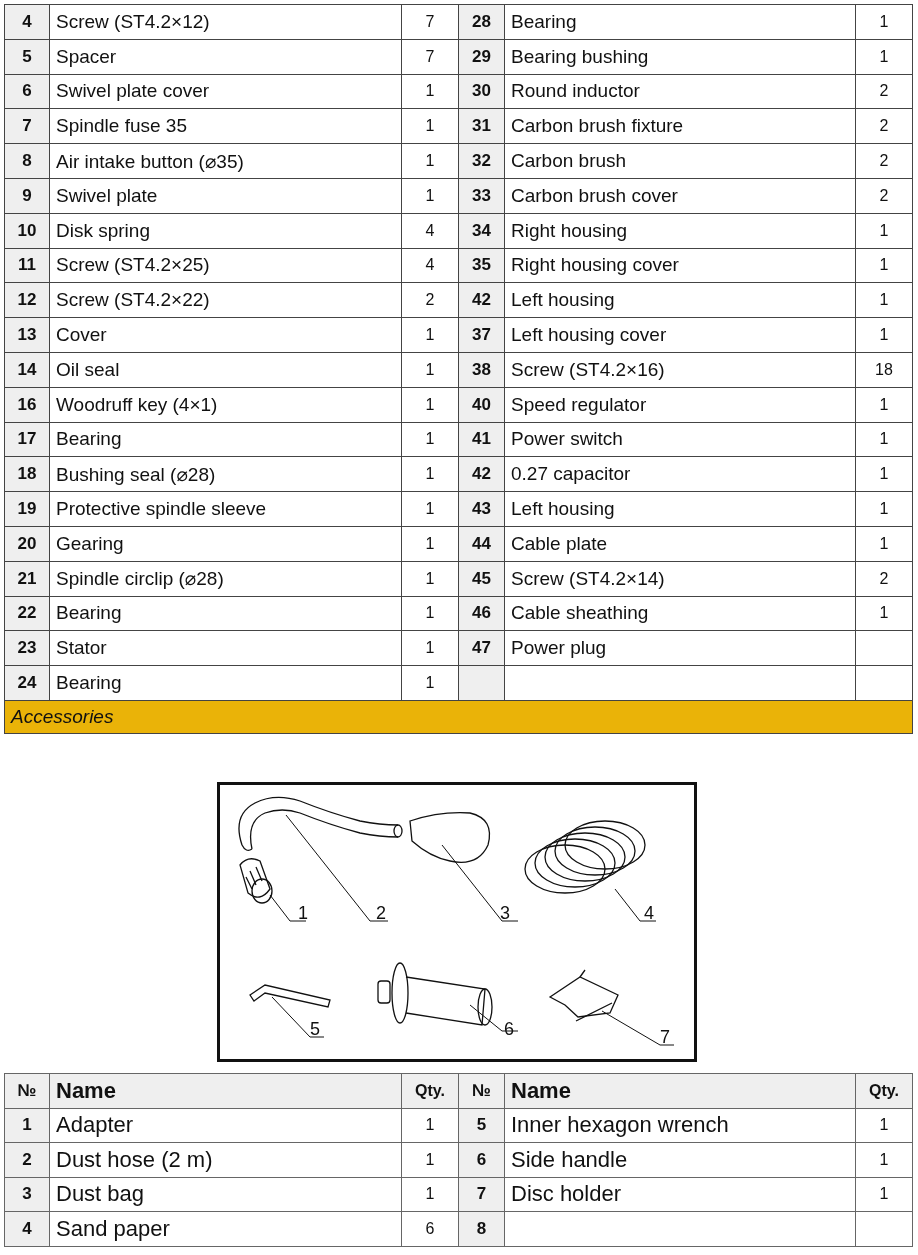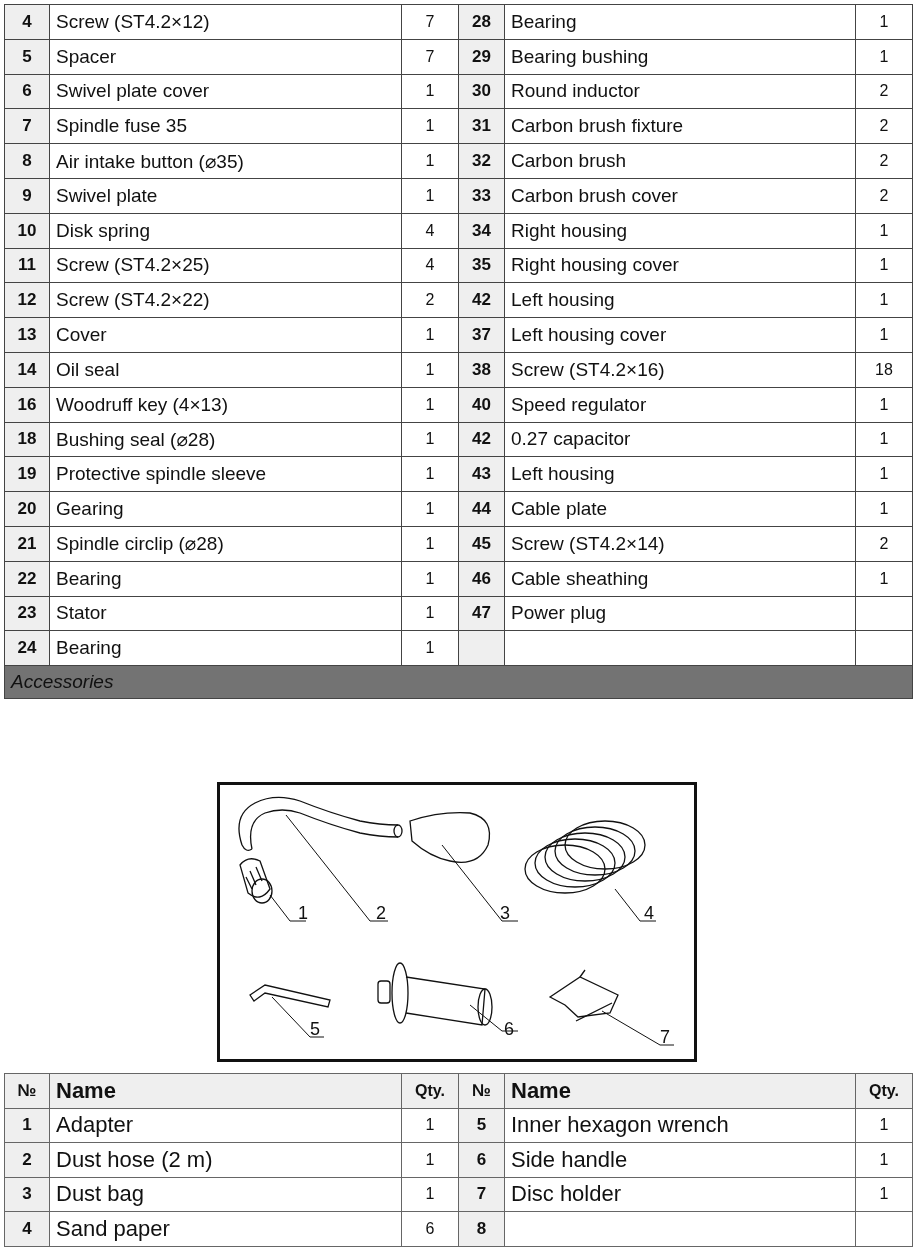--- a/index.html
+++ b/index.html
@@ -4,21 +4,21 @@
 <style>
   html, body { margin: 0; padding: 0; background: #ffffff; }
   body { width: 918px; height: 1255px; position: relative; overflow: hidden;
          font-family: "Liberation Sans", sans-serif; color: #111; }
   table { border-collapse: collapse; table-layout: fixed; }
   .parts { position: absolute; left: 4px; top: 4px; width: 908px; }
   .parts td { border: 1.5px solid #444; height: 33.8px; padding: 0; font-size: 19px; }
   .num { background: #efefef; text-align: center; font-weight: bold; font-size: 17px !important; }
   .name { padding-left: 6px !important; }
   .qty { text-align: center; font-size: 16px !important; }
-  .acc-row td { background: #737373; font-style: italic; padding-left: 6px !important; height: 32px; }
+  .acc-row td { background: #eab308; font-style: italic; padding-left: 6px !important; height: 32px; }
   .figure { position: absolute; left: 217px; top: 782px; width: 480px; height: 280px;
             border: 3px solid #111; box-sizing: border-box; background: #fff; }
   .acc { position: absolute; left: 4px; top: 1073px; width: 908px; }
   .acc td { border: 1.5px solid #666; height: 33.5px; padding: 0; font-size: 22px; }
   .acc .hdr td { background: #efefef; font-weight: bold; }
 </style>
 </head>
 <body>
 
 <table class="parts">
@@ -114,24 +114,32 @@
       <tr>
         <td class="num">14</td>
         <td class="name">Oil seal</td>
         <td class="qty">1</td>
         <td class="num">38</td>
         <td class="name">Screw (ST4.2×16)</td>
         <td class="qty">18</td>
       </tr>
       <tr>
         <td class="num">16</td>
-        <td class="name">Woodruff key (4×13)</td>
+        <td class="name">Woodruff key (4×1)</td>
         <td class="qty">1</td>
         <td class="num">40</td>
         <td class="name">Speed regulator</td>
+        <td class="qty">1</td>
+      </tr>
+      <tr>
+        <td class="num">17</td>
+        <td class="name">Bearing</td>
+        <td class="qty">1</td>
+        <td class="num">41</td>
+        <td class="name">Power switch</td>
         <td class="qty">1</td>
       </tr>
       <tr>
         <td class="num">18</td>
         <td class="name">Bushing seal (⌀28)</td>
         <td class="qty">1</td>
         <td class="num">42</td>
         <td class="name">0.27 capacitor</td>
         <td class="qty">1</td>
       </tr>

